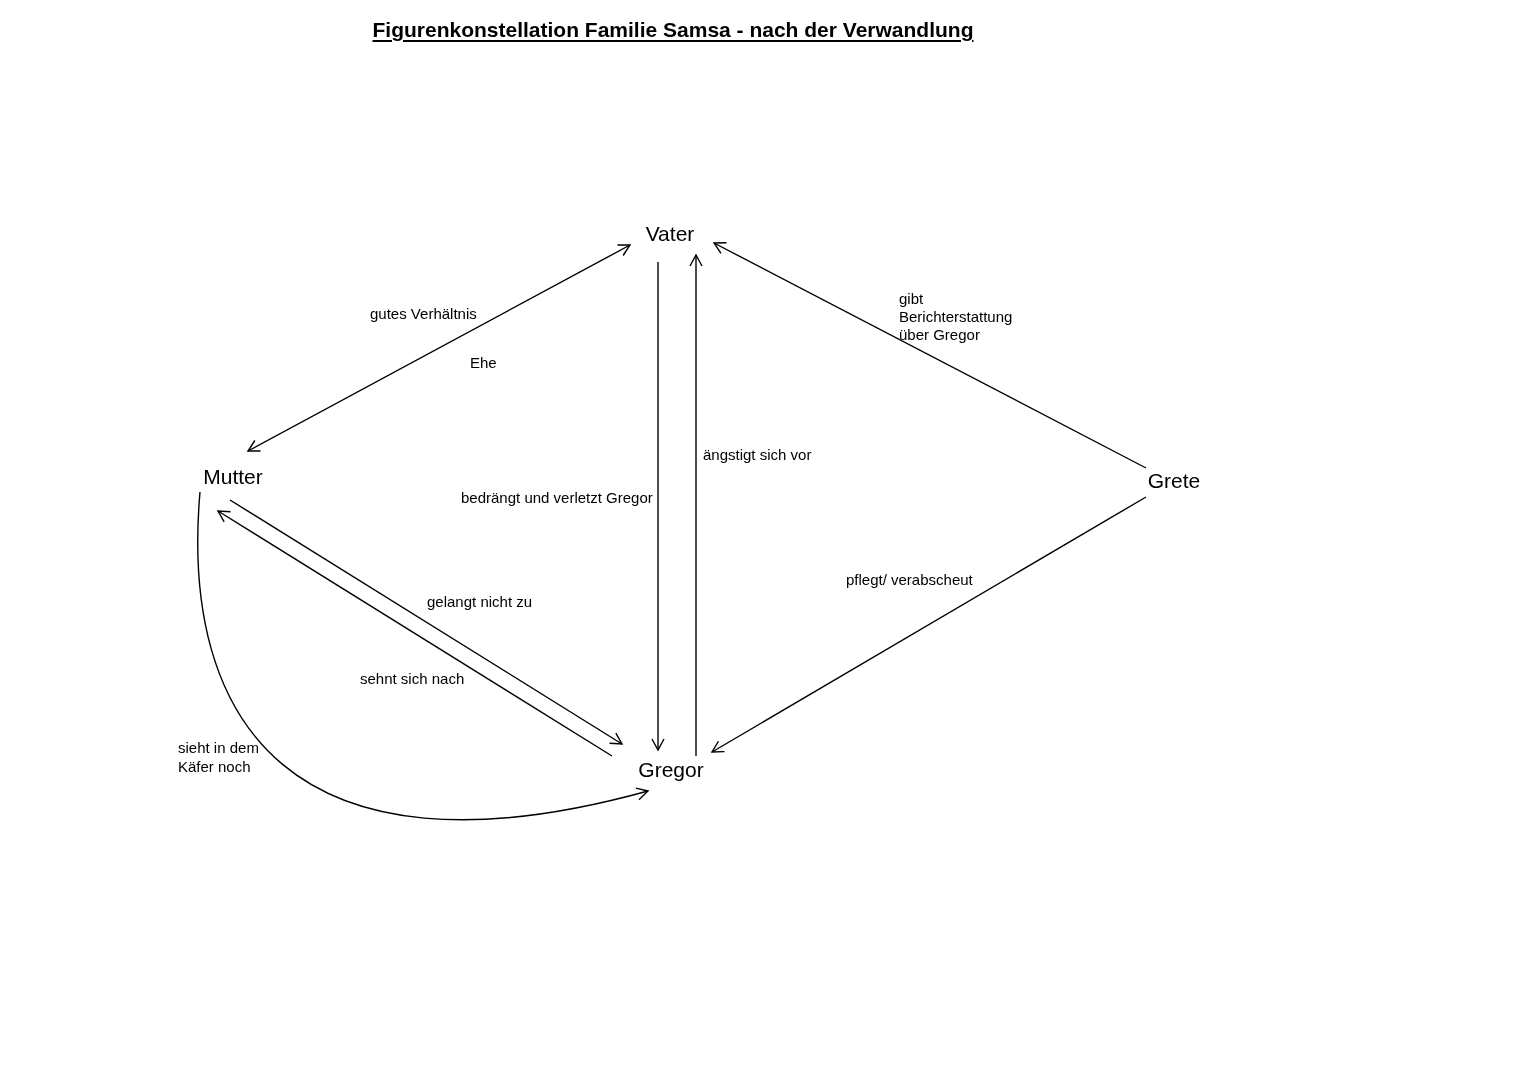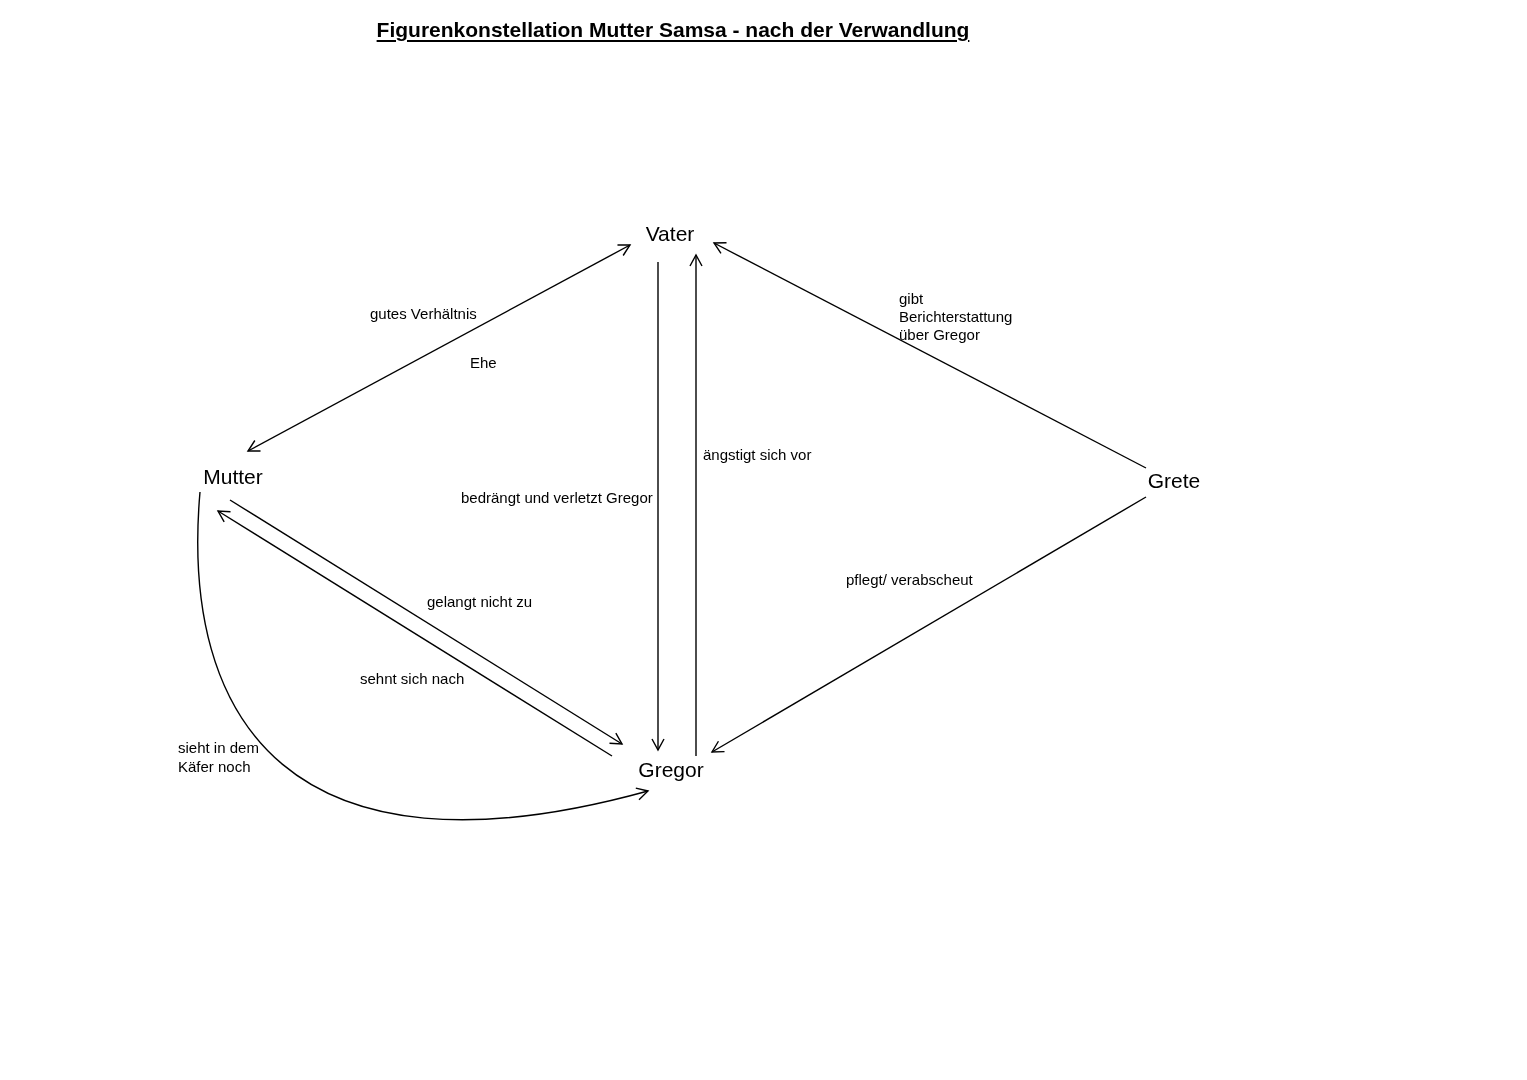--- a/index.html
+++ b/index.html
@@ -49,21 +49,21 @@
     font-size: 15px;
     fill: #000000;
     font-family: "Liberation Sans", "DejaVu Sans", sans-serif;
   }
 </style>
 </head>
 <body>
 
 <div class="canvas">
 
-  <h1 class="title">Figurenkonstellation Mutter Samsa - nach der Verwandlung</h1>
+  <h1 class="title">Figurenkonstellation Familie Samsa - nach der Verwandlung</h1>
 
   <svg class="diagram-svg" width="1527" height="1080" viewBox="0 0 1527 1080" xmlns="http://www.w3.org/2000/svg">
 
     <defs>
       <marker id="ah" viewBox="0 0 18 18" refX="15" refY="9" markerWidth="18" markerHeight="18" orient="auto-start-reverse" markerUnits="userSpaceOnUse">
         <path d="M 4 3 L 15 9 L 4 15" fill="none" stroke="#000000" stroke-width="1.4"></path>
       </marker>
     </defs>
 
     <line class="edge" x1="248" y1="451" x2="630" y2="245" marker-start="url(#ah)" marker-end="url(#ah)"></line>

